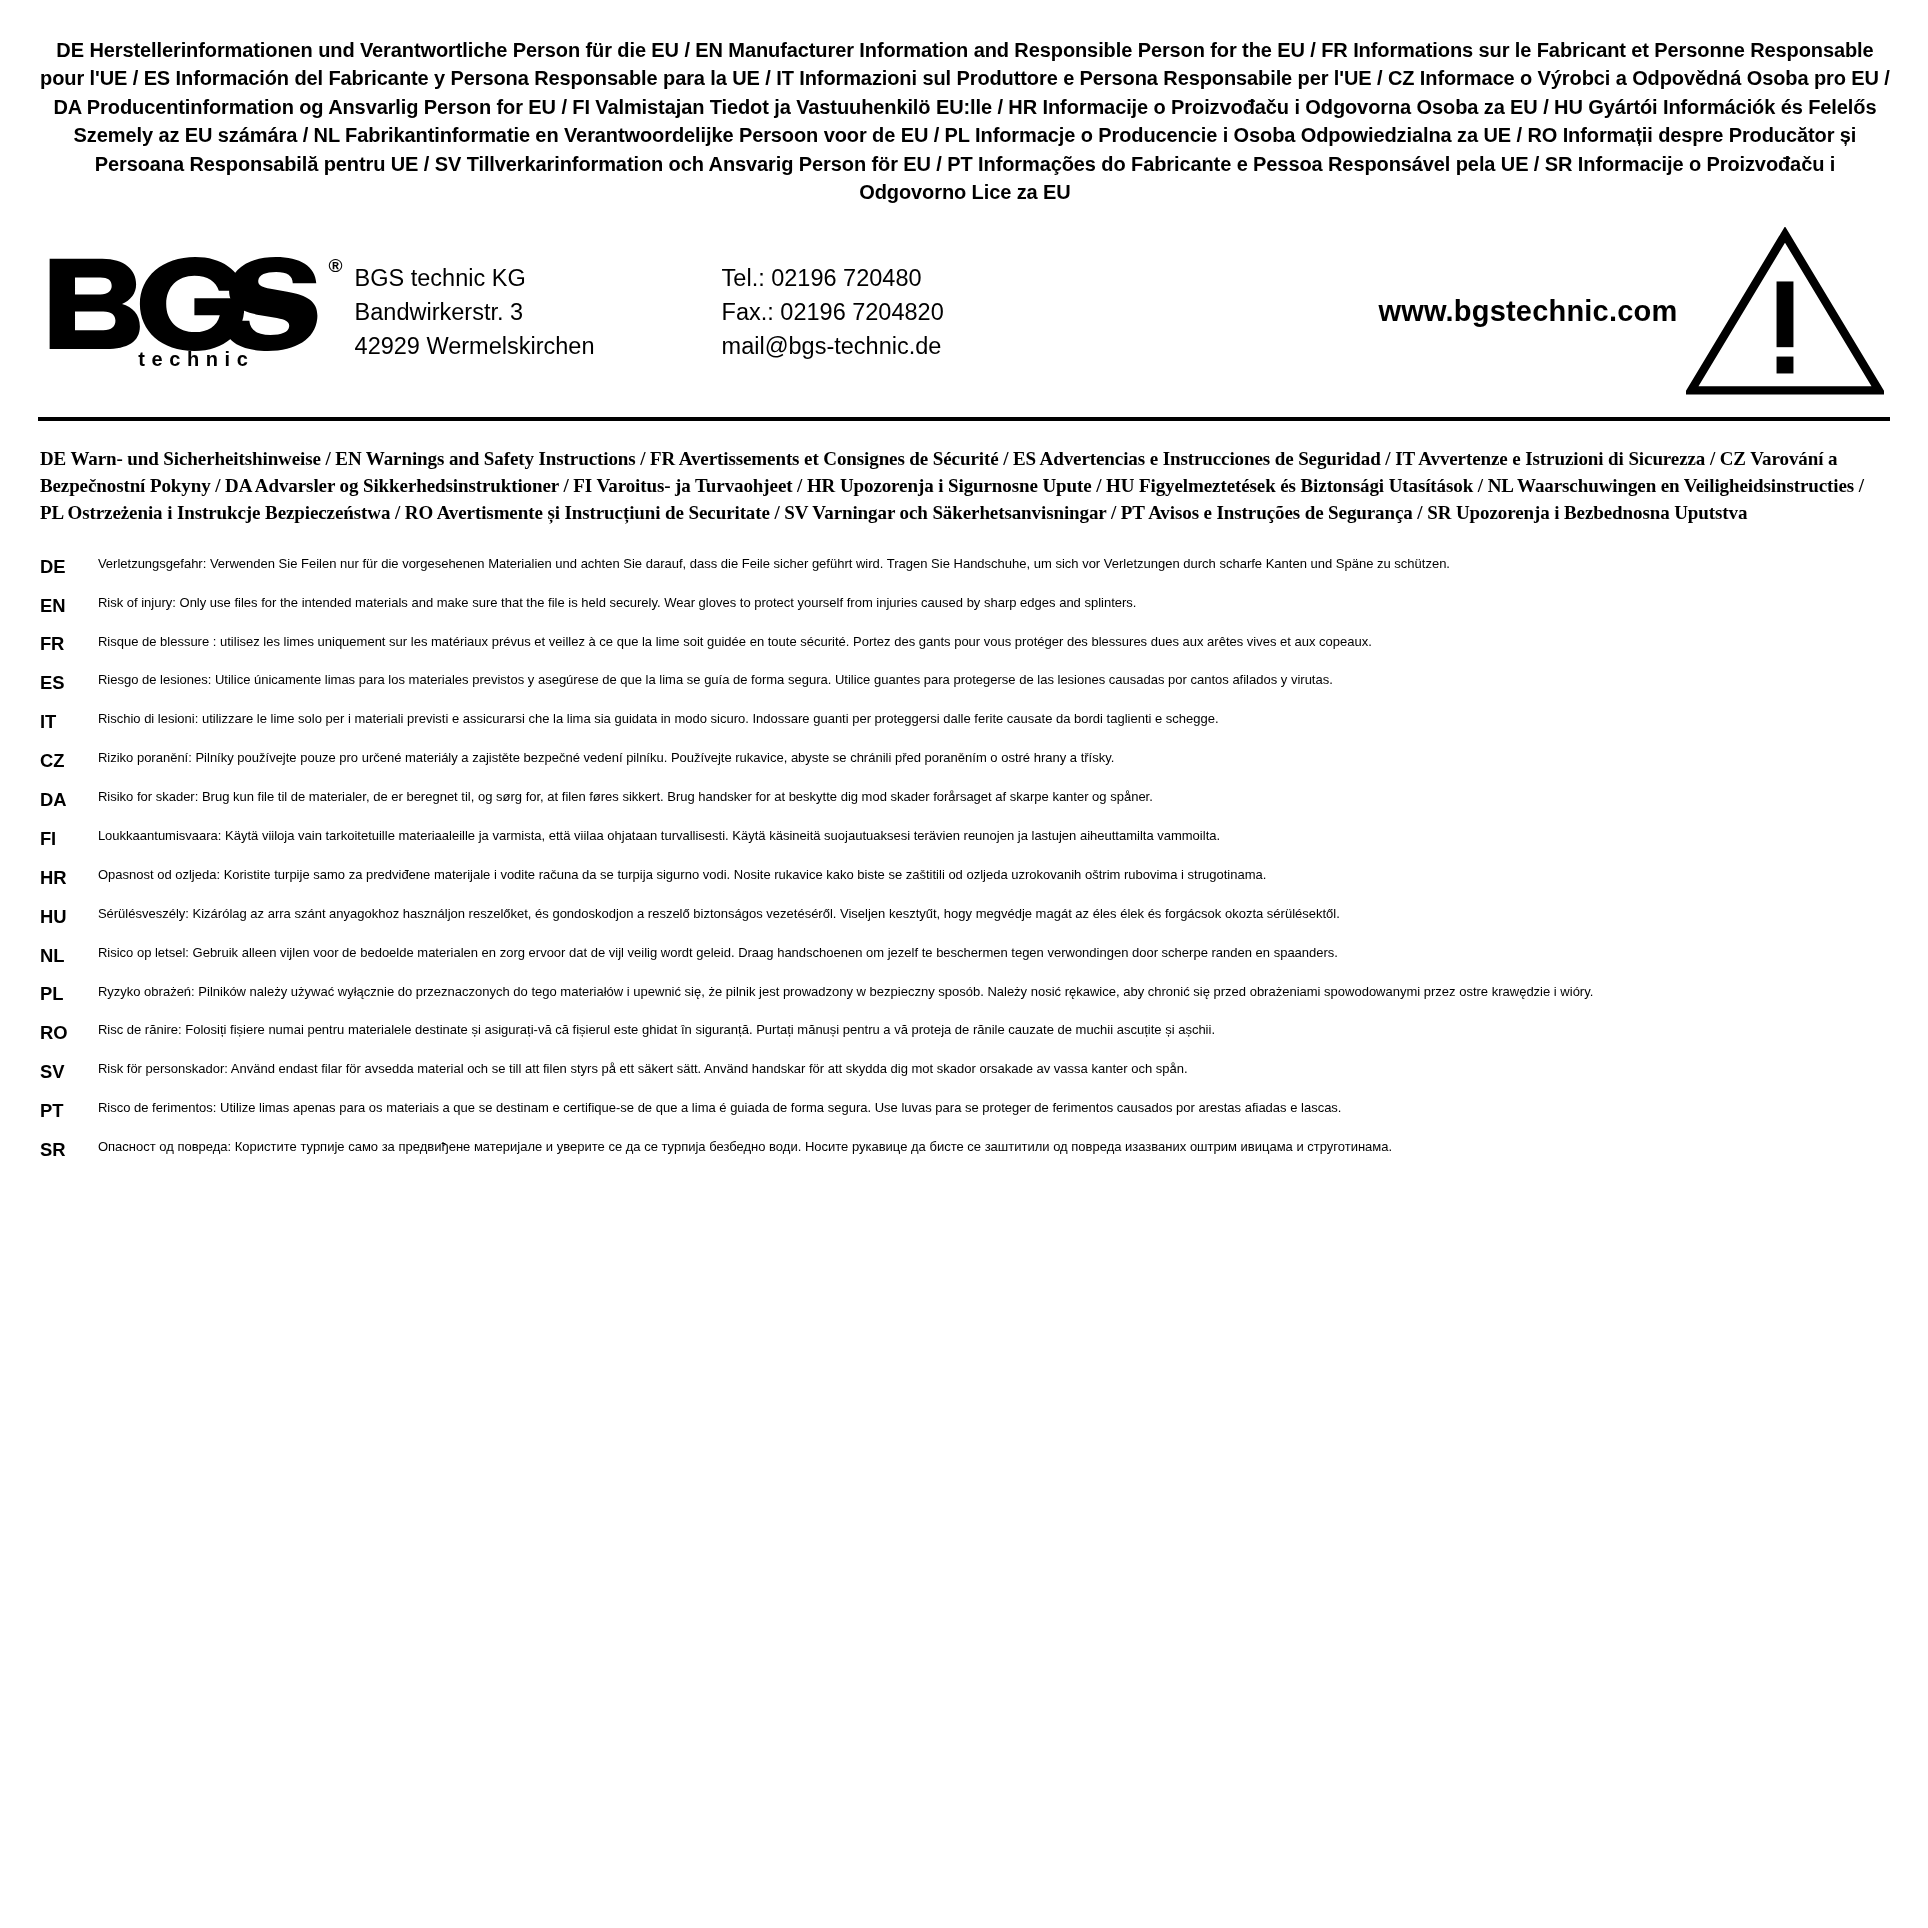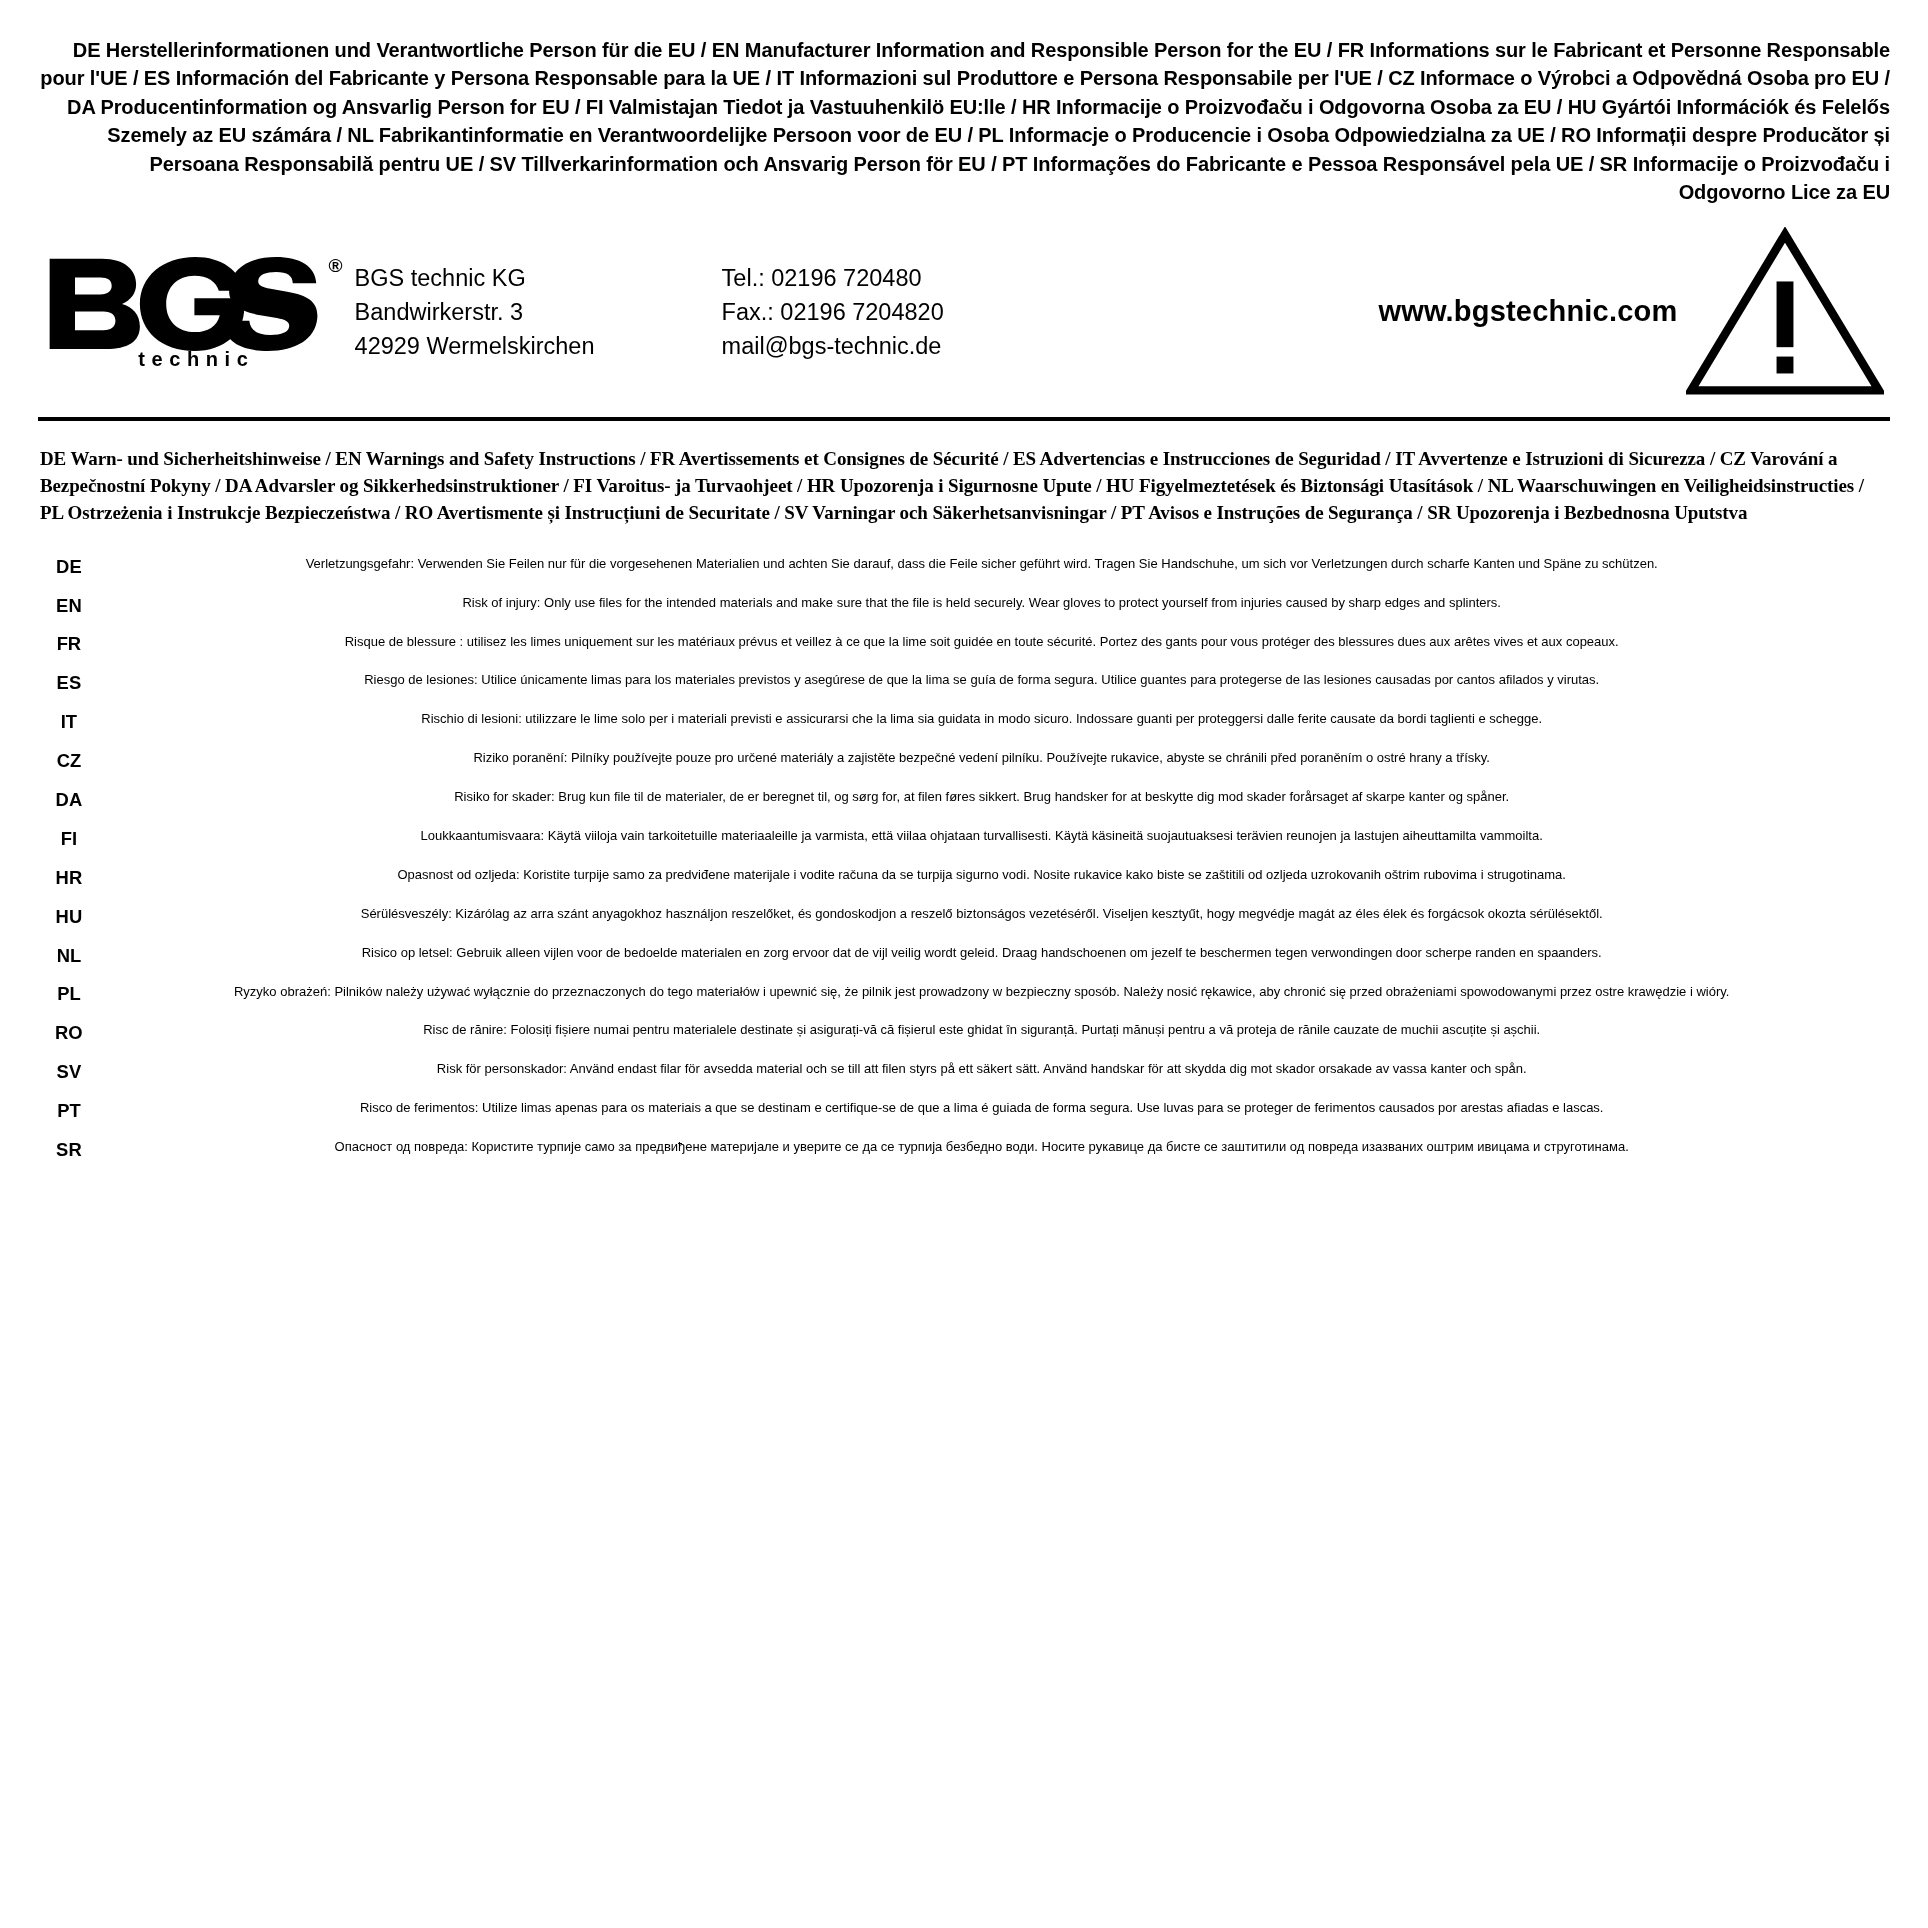--- a/index.html
+++ b/index.html
@@ -20,21 +20,21 @@
     height: 1928px;
     padding: 36px 38px 0 38px;
   }
 
   
   .manu-header {
     font-size: 20px;
     font-weight: bold;
     line-height: 1.42;
     letter-spacing: -0.1px;
-    text-align: right;
+    text-align: center;
     margin: 0 0 21px 1.9px;
   }
 
   
   .company-strip {
     display: flex;
     align-items: center;
     border-bottom: 4.7px solid #000;
     padding-bottom: 21px;
     margin-bottom: 0;
@@ -94,21 +94,20 @@
     font-weight: bold;
     line-height: 1.42;
     letter-spacing: -0.1px;
     margin: 24.5px 0 28px 1.9px;
     font-family: Liberation Serif, serif;
   }
 
   
   .lang-list {
     margin-left: 1.9px;
-    text-align: center;
   }
   .lang-row {
     display: flex;
     align-items: flex-start;
     margin-bottom: 16px;
   }
   .lang-code {
     flex: 0 0 58px;
     font-size: 18.4px;
     font-weight: bold;

